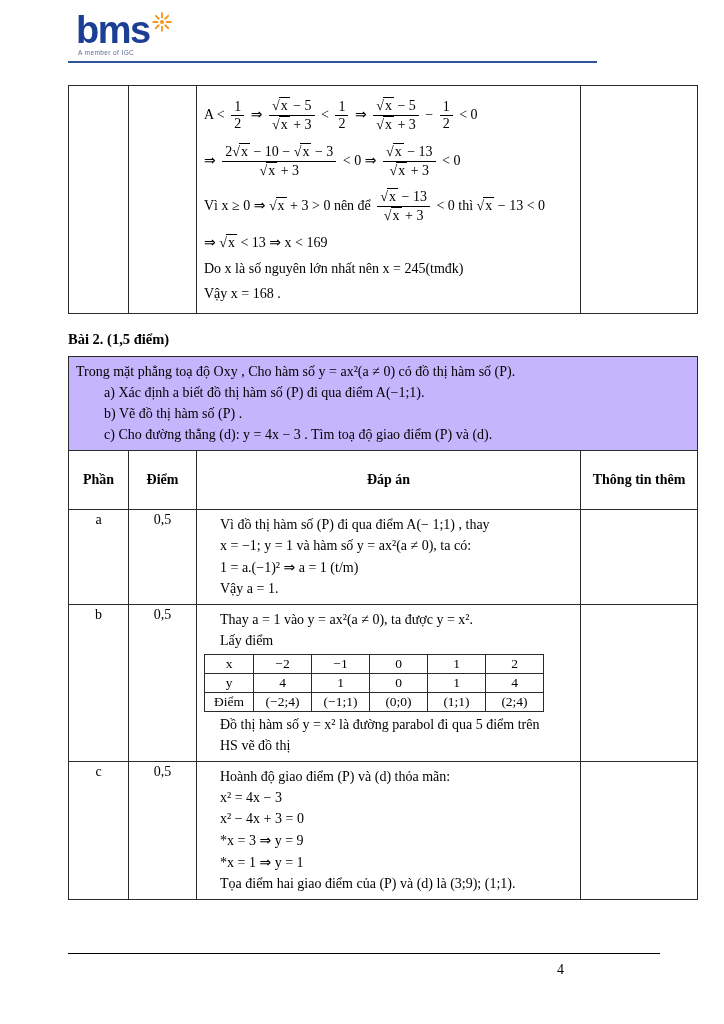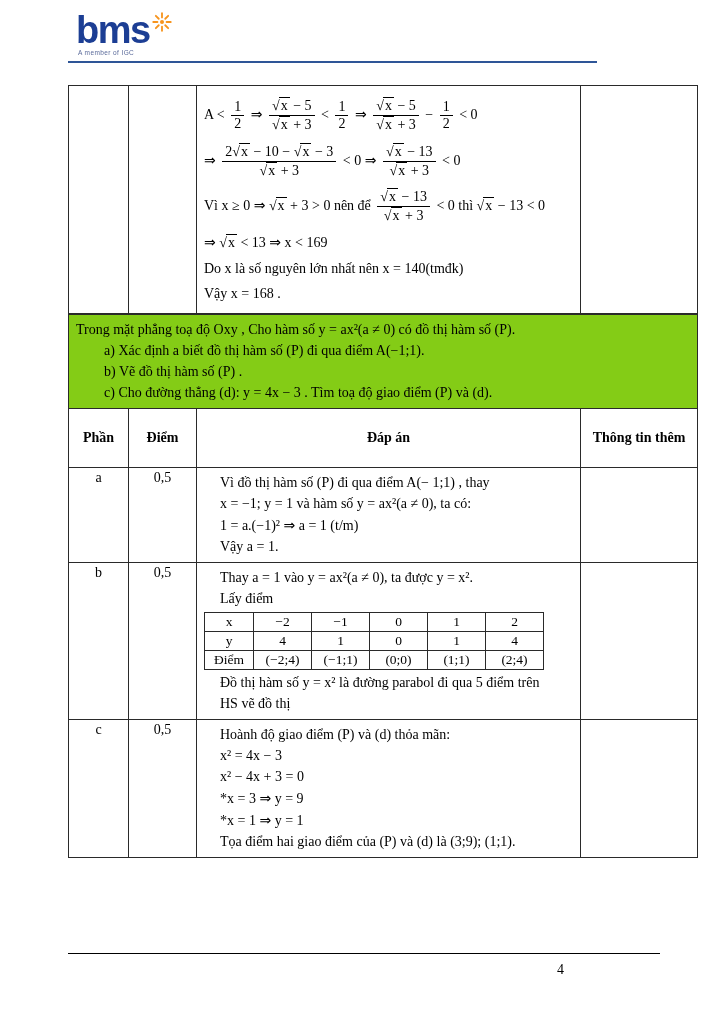--- a/index.html
+++ b/index.html
@@ -31,21 +31,21 @@
   col.c-phan{width:60px}
   col.c-diem{width:68px}
   col.c-dapan{width:384px}
   col.c-them{width:117px}
 
   .t-top td{padding:4px 9px}
   .mline{margin:9px 0}
 
   .bai-title{font-size:14.5px;font-weight:bold;margin:17px 0 8px 0}
 
-  td.intro{background:#84cc16;padding:6px 9px}
+  td.intro{background:#c4b5fd;padding:6px 9px}
   .intro-line{margin:5px 0}
   .indent{padding-left:28px}
 
   tr.cols-hdr td{font-weight:bold;text-align:center;padding:21px 4px;vertical-align:middle}
   td.part-cell,td.score-cell{text-align:center;vertical-align:middle}
   .line{margin:5px 16px}
 
   table.pts{border-collapse:collapse;margin:3px 0 5px 0}
   table.pts td{border:1px solid #2a2a2a;text-align:center;padding:1px 5px;font-size:13.5px;min-width:47px;vertical-align:middle}
   table.pts td.pl{min-width:38px}
@@ -102,28 +102,29 @@
         </colgroup>
       <tbody>
         <tr>
           <td></td>
           <td></td>
           <td>
             <div class="mline">A &lt; <span class="frac"><span class="num">1</span><span class="den">2</span></span> ⇒ <span class="frac"><span class="num"><span class="sqrt"><span class="radsym">√</span><span class="radbody">x</span></span> − 5</span><span class="den"><span class="sqrt"><span class="radsym">√</span><span class="radbody">x</span></span> + 3</span></span> &lt; <span class="frac"><span class="num">1</span><span class="den">2</span></span> ⇒ <span class="frac"><span class="num"><span class="sqrt"><span class="radsym">√</span><span class="radbody">x</span></span> − 5</span><span class="den"><span class="sqrt"><span class="radsym">√</span><span class="radbody">x</span></span> + 3</span></span> − <span class="frac"><span class="num">1</span><span class="den">2</span></span> &lt; 0</div>
             <div class="mline">⇒ <span class="frac"><span class="num">2<span class="sqrt"><span class="radsym">√</span><span class="radbody">x</span></span> − 10 − <span class="sqrt"><span class="radsym">√</span><span class="radbody">x</span></span> − 3</span><span class="den"><span class="sqrt"><span class="radsym">√</span><span class="radbody">x</span></span> + 3</span></span> &lt; 0 ⇒ <span class="frac"><span class="num"><span class="sqrt"><span class="radsym">√</span><span class="radbody">x</span></span> − 13</span><span class="den"><span class="sqrt"><span class="radsym">√</span><span class="radbody">x</span></span> + 3</span></span> &lt; 0</div>
             <div class="mline">Vì x ≥ 0 ⇒ <span class="sqrt"><span class="radsym">√</span><span class="radbody">x</span></span> + 3 &gt; 0 nên để <span class="frac"><span class="num"><span class="sqrt"><span class="radsym">√</span><span class="radbody">x</span></span> − 13</span><span class="den"><span class="sqrt"><span class="radsym">√</span><span class="radbody">x</span></span> + 3</span></span> &lt; 0 thì <span class="sqrt"><span class="radsym">√</span><span class="radbody">x</span></span> − 13 &lt; 0</div>
             <div class="mline">⇒ <span class="sqrt"><span class="radsym">√</span><span class="radbody">x</span></span> &lt; 13 ⇒ x &lt; 169</div>
-            <div class="mline">Do x là số nguyên lớn nhất nên x = 140(tmđk)</div>
+            <div class="mline">Do x là số nguyên lớn nhất nên x = 245(tmđk)</div>
             <div class="mline">Vậy x = 168 .</div>
           </td>
           <td></td>
         </tr>
       </tbody>
     </table>
 
+    <h3 class="bai-title">Bài 2. (1,5 điểm)</h3>
 
     <table class="grid">
       <colgroup>
           <col class="c-phan">
           <col class="c-diem">
           <col class="c-dapan">
           <col class="c-them">
         </colgroup>
       <tbody>
         <tr>

